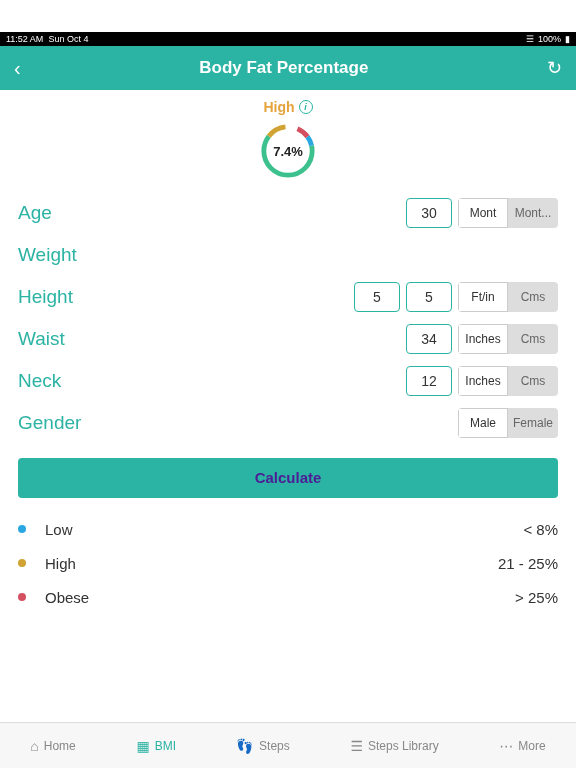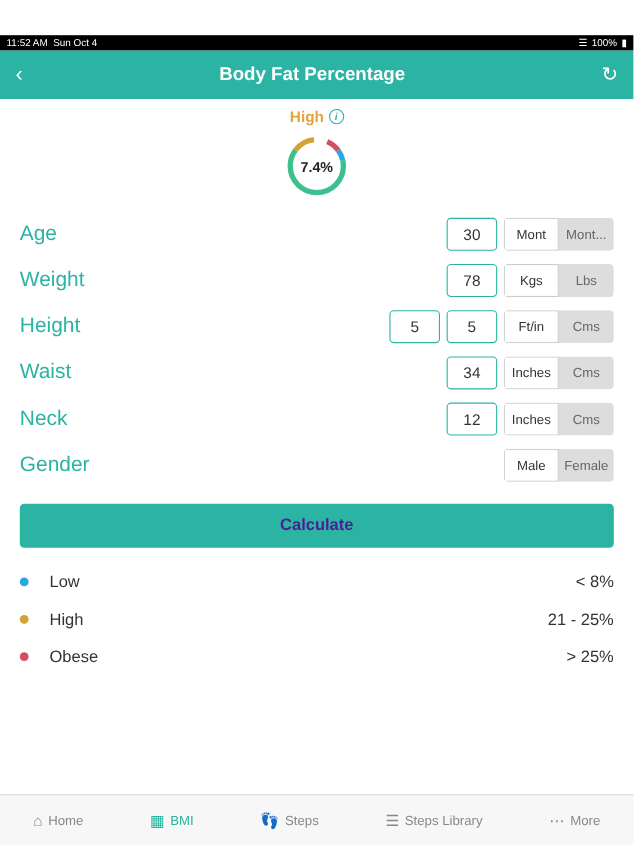--- a/index.html
+++ b/index.html
@@ -76,27 +76,20 @@
       <input class="inp" value="30" style="">
       <div class="seg">
         <button class="active">Mont</button>
         <button class="inactive">Mont...</button>
       </div>
     </div>
   </div>
 
   <div class="row">
     <span class="row-label">Weight</span>
-    <div class="row-right">
-      <input class="inp" value="78" style="">
-      <div class="seg">
-        <button class="active">Kgs</button>
-        <button class="inactive">Lbs</button>
-      </div>
-    </div>
   </div>
 
   <div class="row">
     <span class="row-label">Height</span>
     <div class="row-right">
       <input class="inp" value="5" style="">
       <input class="inp" value="5" style="">
       <div class="seg">
         <button class="active">Ft/in</button>
         <button class="inactive">Cms</button>

